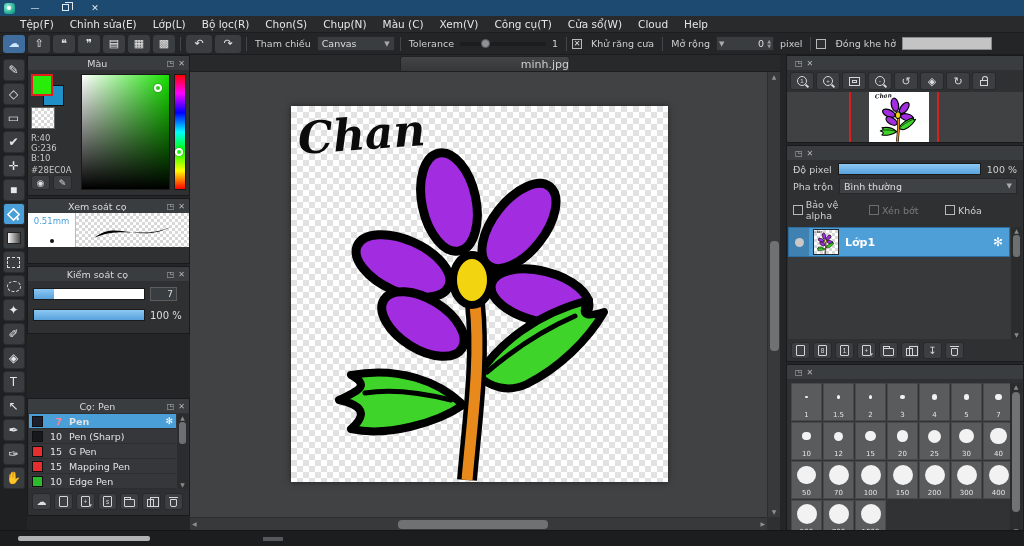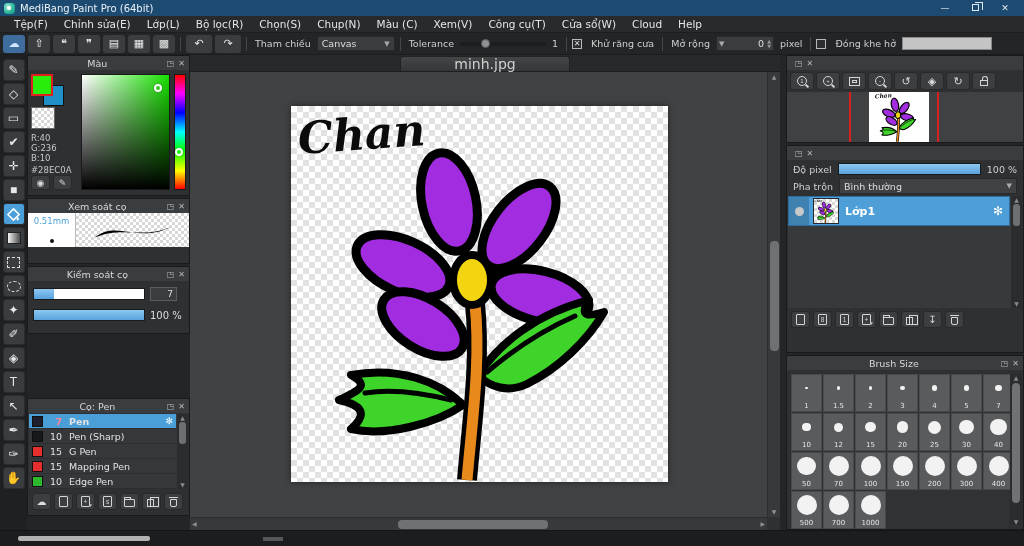--- a/index.html
+++ b/index.html
@@ -12,21 +12,21 @@
   .app-icon { width:11px; height:11px; border-radius:3px; margin-right:5px;
     background:radial-gradient(circle at 35% 35%, #a8ecd8, #2cb89e 55%, #157f6f); position:relative; }
   .app-icon::after { content:''; position:absolute; left:3px; top:3px; width:4px; height:4px; border-radius:50%; background:#fff; }
   .titlebar .title { font-size:10px; color:#eaf2f8; flex:1; }
   .win-controls { display:flex; align-items:center; gap:0; }
   .win-btn { width:30px; text-align:center; font-size:9px; color:#dfe9f2; cursor:default; }
   .restore-icon { display:inline-block; width:7px; height:7px; border:1px solid #dfe9f2; position:relative; }
   .restore-icon::before { content:''; position:absolute; left:2px; top:-3px; width:7px; height:7px; border:1px solid #dfe9f2; border-left:0; border-bottom:0; }
 
   
-  .menubar { height:17px; background:#282a2c; display:flex; align-items:center; padding:0 6px; border-bottom:1px solid #1d1e20; }
+  .menubar { height:17px; background:#282a2c; display:flex; align-items:center; padding:0 12px; border-bottom:1px solid #1d1e20; }
   .mitem { padding:0 8px; font-size:10.5px; color:#e6e6e6; }
 
   
   .toolbar { height:22px; background:#232527; display:flex; align-items:center; padding:0 3px; gap:3px; border-bottom:1px solid #1b1c1e; }
   .tbtn { width:22px; height:18px; background:#3b3e41; border:1px solid #2a2c2e; border-radius:3px;
     display:flex; align-items:center; justify-content:center; font-size:11px; color:#e8e8e8; }
   .tbtn.accent { background:#3f6e9e; color:#cfe6ff; }
   .tbtn.wide { width:26px; }
   .vsep { width:1px; height:14px; background:#44474a; margin:0 2px; }
   .tlabel { font-size:9.5px; color:#cfcfcf; margin:0 3px; white-space:nowrap; }
@@ -126,21 +126,21 @@
   .i-lock::before { content:''; position:absolute; left:0.5px; top:-5px; width:4px; height:4px; border:1.5px solid #d5d5d5; border-bottom:0; border-radius:3px 3px 0 0; }
   .i-fit { width:11px; height:9px; border:1px solid #d5d5d5; box-shadow:inset 0 0 0 2px #3c3f42, inset 0 0 0 3px #d5d5d5; }
   .mag { width:10px; height:10px; border:1.5px solid #d8d8d8; border-radius:50%; position:relative; font-size:6px; color:#d8d8d8; display:flex; align-items:center; justify-content:center; }
   .mag::after { content:''; position:absolute; right:-3px; bottom:-2px; width:4px; height:2px; background:#d8d8d8; transform:rotate(45deg); }
   .mini-caret { position:absolute; right:1px; bottom:1px; font-size:5px; color:#bbb; }
 
   
   .canvasarea { flex:1; display:flex; flex-direction:column; background:#404244; position:relative; }
   .tabbar { height:17px; background:#28292b; border-bottom:1px solid #1d1e20; display:flex; justify-content:center; align-items:flex-end; }
   .tab { width:170px; height:15px; background:linear-gradient(180deg,#434547,#353739); border:1px solid #222;
-    border-bottom:0; border-radius:3px 3px 0 0; font-size:14px; color:#cfcfcf; text-align:center; line-height:15px; }
+    border-bottom:0; border-radius:3px 3px 0 0; font-size:11px; color:#cfcfcf; text-align:right; line-height:15px; }
   .viewport { position:relative; flex:1; overflow:hidden; }
   .canvas { position:absolute; left:101px; top:34px; width:377px; height:376px; box-shadow:0 0 6px rgba(0,0,0,0.5); }
   .canvas svg { position:absolute; left:0; top:0; width:100%; height:100%; }
   .vscroll { position:absolute; right:0; top:17px; bottom:13px; width:13px; background:#37393b; border-left:1px solid #2a2c2e;
     display:flex; flex-direction:column; align-items:center; }
   .vscroll .arr, .hscroll .arr { font-size:6px; color:#909090; line-height:10px; }
   .vscroll .th { position:absolute; top:38%; width:9px; height:110px; background:#6f7173; border-radius:4px; }
   .hscroll { position:absolute; left:0; right:13px; bottom:0; height:13px; background:#37393b; border-top:1px solid #2a2c2e; }
   .hscroll .th { position:absolute; left:36%; top:2px; width:150px; height:9px; background:#6f7173; border-radius:4px; }
   .hscroll .arr.l { position:absolute; left:2px; top:1px; }
@@ -188,21 +188,20 @@
   .seg1 { position:absolute; left:18px; top:5px; width:132px; height:5px; background:#b2b2b2; border-radius:2px; }
   .seg2 { position:absolute; left:263px; top:6px; width:20px; height:4px; background:#55575a; }
 </style>
 </head>
 <body>
 
 <div class="app">
 
   <div class="titlebar">
     <span class="app-icon"></span>
-    <span class="title">MediBang Paint Pro (64bit)</span>
     <span class="win-controls">
       <span class="win-btn">—</span>
       <span class="win-btn"><span class="restore-icon"></span></span>
       <span class="win-btn">✕</span>
     </span>
   </div>
 
   <div class="menubar">
       <span class="mitem">Tệp(F)</span>
       <span class="mitem">Chỉnh sửa(E)</span>
@@ -555,20 +554,34 @@
           <span class="op-slider"></span>
           <span>100 %</span>
         </div>
         <div class="lp-row">
           <span>Pha trộn</span>
           <span class="blend-select">
             <span class="cap">Bình thường</span>
             <span class="caret">▼</span>
           </span>
         </div>
+        <div class="lp-checks">
+          <span class="grp">
+              <span class="checkbox"></span>
+              <span>Bảo vệ alpha</span>
+            </span>
+          <span class="grp dim">
+              <span class="checkbox"></span>
+              <span>Xén bớt</span>
+            </span>
+          <span class="grp">
+              <span class="checkbox"></span>
+              <span>Khóa</span>
+            </span>
+        </div>
         <div class="layer-list">
           <div class="layer-row">
             <span class="eye-cell">
                 <span class="eye-dot"></span>
               </span>
             <span class="layer-thumb checker-sm" id="layer-thumb">
   <svg viewBox="0 0 377 376" preserveAspectRatio="xMidYMid meet">
     <text class="sig" x="8" y="48" font-family="DejaVu Serif, serif" font-style="italic" font-weight="bold" font-size="44" fill="#0b0b0b" transform="rotate(-4 8 48)">Chan</text>
     <g stroke="#000" stroke-width="9" fill="#a22ce0" stroke-linejoin="round">
       <ellipse cx="158" cy="96" rx="27" ry="50" transform="rotate(-12 158 96)"></ellipse>
@@ -623,21 +636,20 @@
               <span>↧</span>
             </button>
             <button class="pbtn" style="border-style: solid;">
               <span class="i-trash"></span>
             </button>
           </div>
       </div>
 
       <div class="panel" style="flex:1; display:flex; flex-direction:column;">
         <div class="phead">
-          <span class="t">Brush Size</span>
           <span class="ic">◳</span>
           <span class="ic">✕</span>
         </div>
         <div class="bs-body">
           <div class="bs-grid" id="bs-grid">
               <div class="bcell">
                 <div class="bdot" style="width:2.6px;height:2.6px;"></div>
                 <div class="blabel">1</div>
               </div>
               <div class="bcell">

